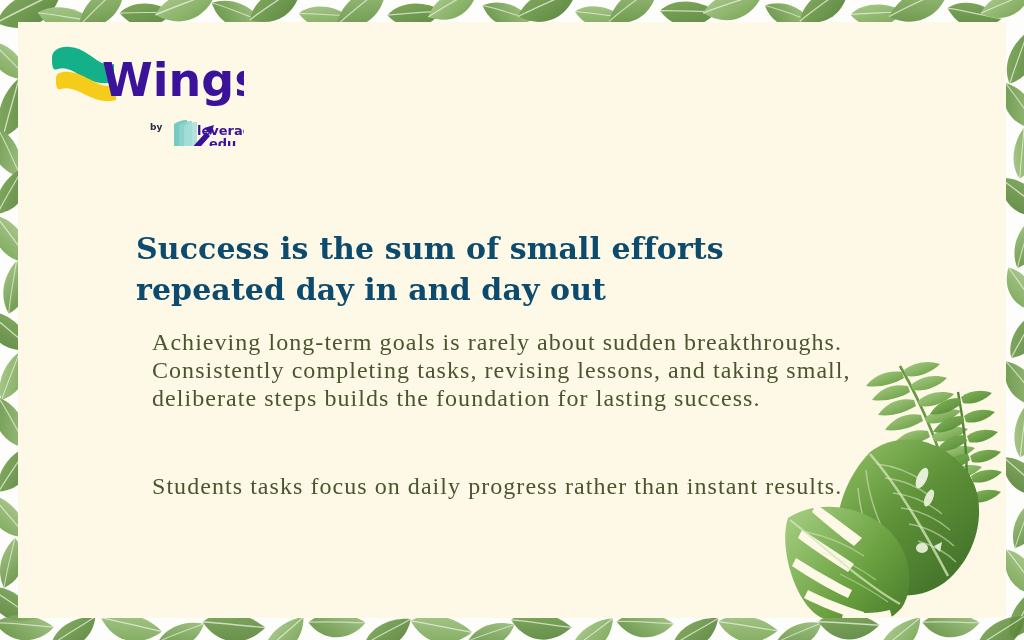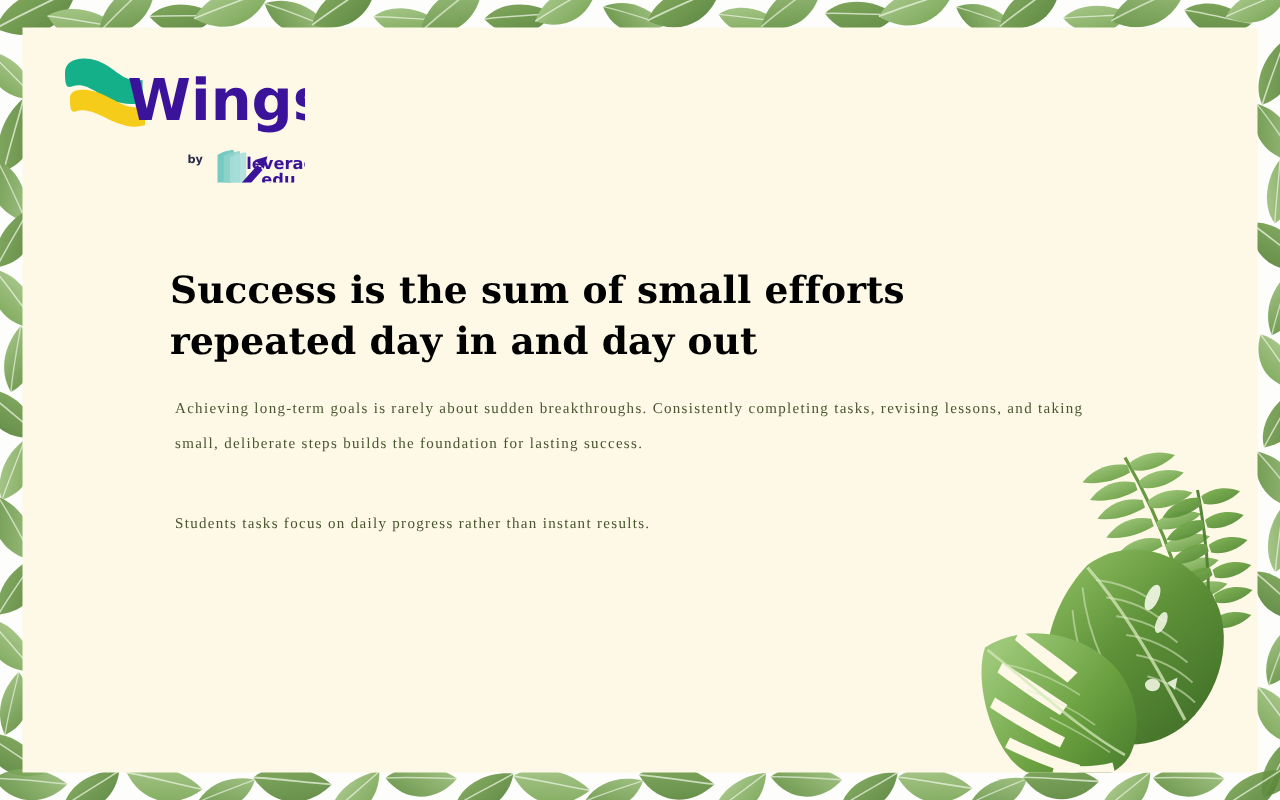--- a/index.html
+++ b/index.html
@@ -54,33 +54,33 @@
   #logo-svg { display: block; }
 
   
   #content {
     position: absolute;
     left: 118px;
     top: 190px;
     width: 760px;
   }
   #headline {
-    margin: 0 0 18px 0;
+    margin: 16px 0 18px 0;
     font-family: "DejaVu Serif", "Liberation Serif", serif;
     font-weight: 700;
     font-size: 30px;
     line-height: 41px;
-    color: #000000;
+    color: #0c4a6e;
     letter-spacing: 0.1px;
     max-width: 745px;
   }
   .body-para {
-    margin: 4px;
+    margin: 16px;
     font-family: "Liberation Serif", "DejaVu Serif", serif;
-    font-size: 12px;
+    font-size: 24px;
     line-height: 28px;
     color: #4a5530;
     letter-spacing: 1.05px;
     max-width: 740px;
   }
   #para-gap { height: 28px; }
 
   
   #corner-leaves {
     position: absolute;

